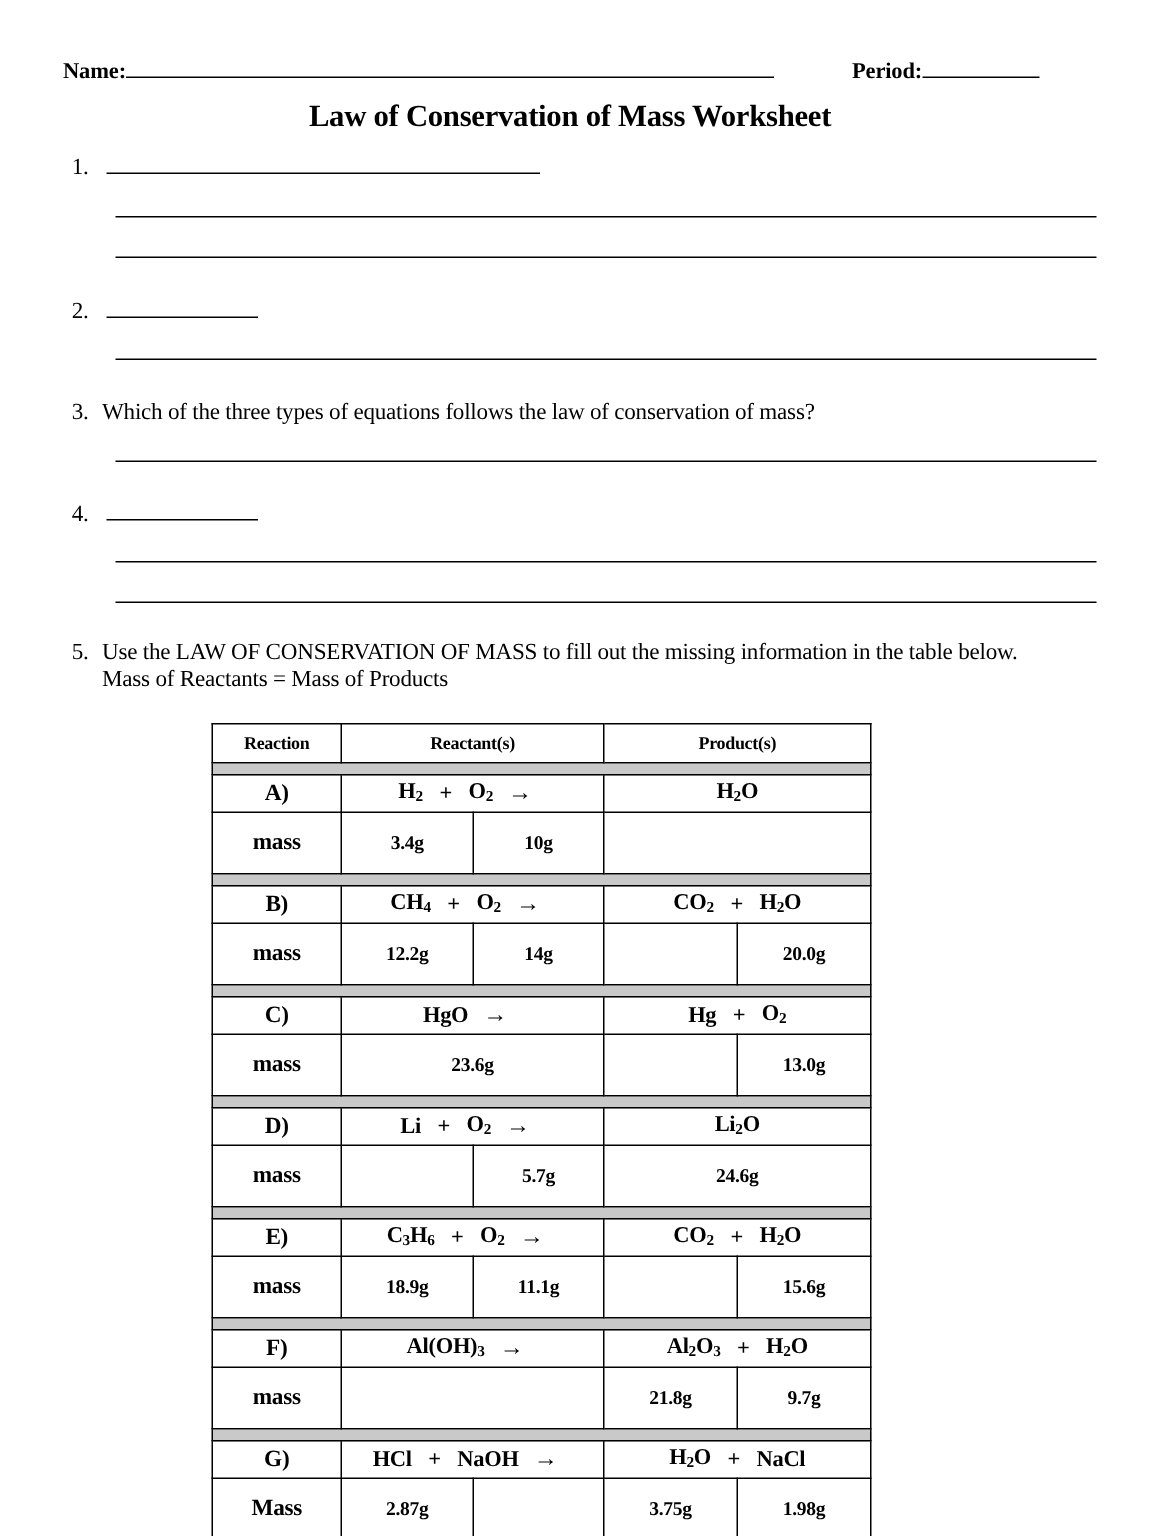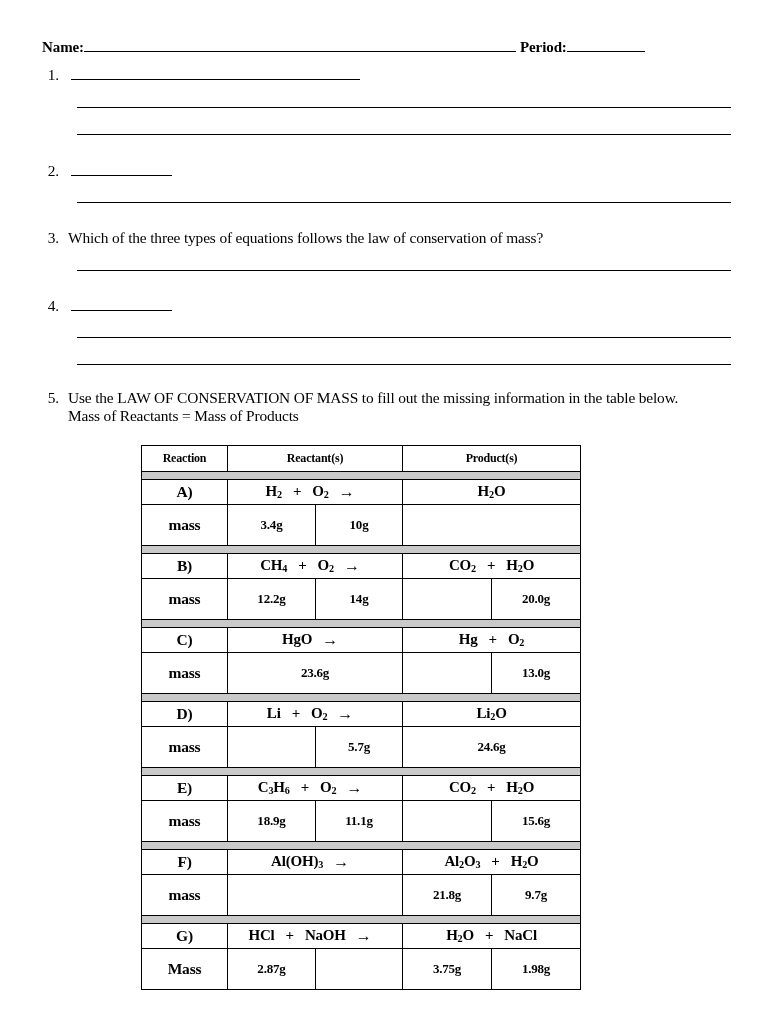--- a/index.html
+++ b/index.html
@@ -35,21 +35,21 @@
     margin-bottom: 10px;
   }
   .name-label { white-space: pre; }
   .name-rule {
     flex: 0 0 auto;
     border-bottom: 1.6px solid #000;
     height: 13px;
   }
   .name-rule.long { width: 432px; }
   .name-rule.short { width: 78px; }
-  .period-label { white-space: pre; padding-left: 4px; }
+  .period-label { white-space: pre; padding-left: 4px; margin-left: 48px; }
 
   
   .doc-title {
     text-align: center;
     font-weight: bold;
     font-size: 20.5px;
     letter-spacing: -0.2px;
     margin: 2px 0 13px 0;
     padding-right: 14px;
   }
@@ -141,41 +141,42 @@
     height: 7px;
     padding: 0;
     background: #c9c9c9;
     border-left: 1.2px solid #000;
     border-right: 1.2px solid #000;
     border-top: 1.2px solid #000;
     border-bottom: 1.2px solid #000;
   }
   .eq-inner {
     display: flex;
-    align-items: flex-start;
+    align-items: center;
     justify-content: center;
     gap: 0;
     white-space: nowrap;
   }
   .sp-plus { padding: 0 11px; }
   .sp-arrow { padding: 0 10px; font-size: 16px; }
   sub { font-size: 0.68em; vertical-align: -0.22em; }
 </style>
 </head>
 <body>
 
 <div class="page">
 
   <div class="name-row">
     <span class="name-label">Name:</span>
     <span class="name-rule long"></span>
     <span class="period-label">Period:</span>
     <span class="name-rule short"></span>
   </div>
 
+  <div class="doc-title">Law of Conservation of Mass Worksheet</div>
 
   <div class="qlist">
 
     <div class="q">
       <span class="q-num">1.</span>
       <span class="q-body">
         <span class="inline-rule" style="width:289px"></span>
       </span>
     </div>
     <div style="height:23px"></div>

